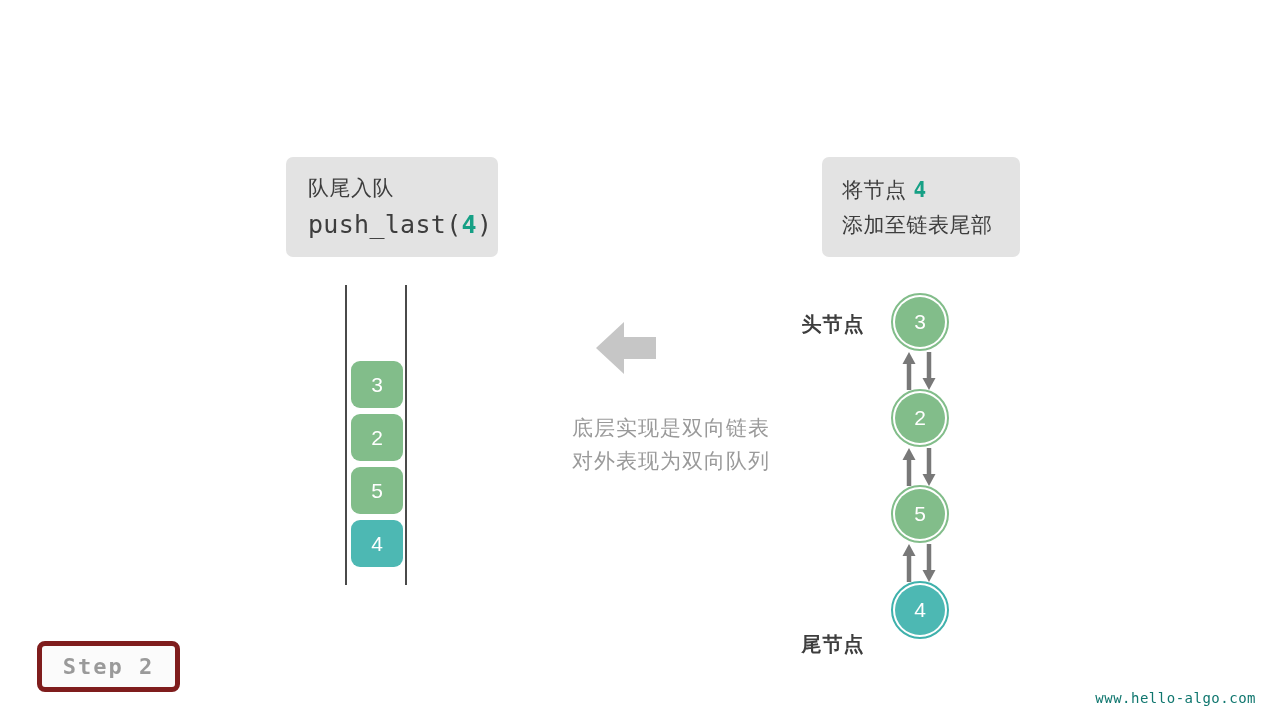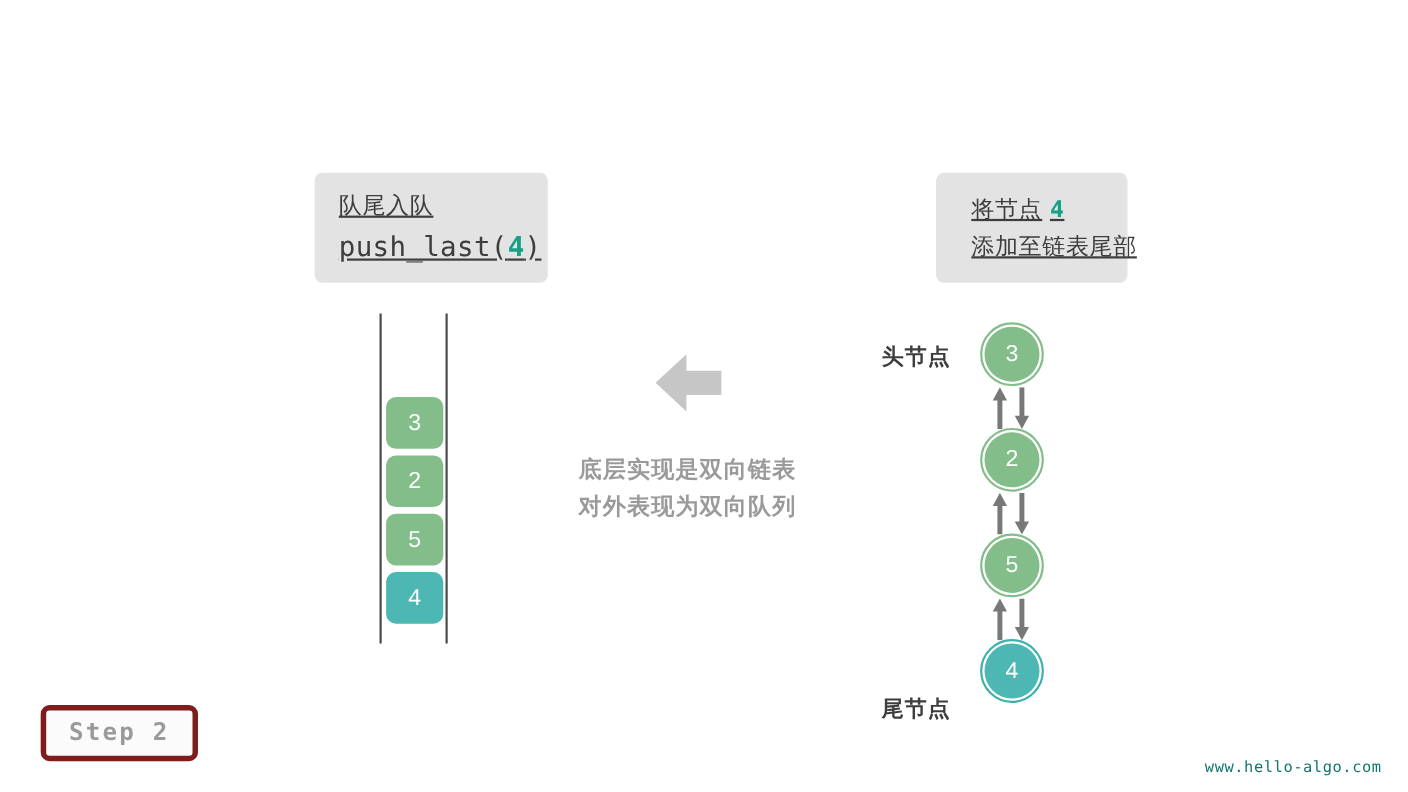--- a/index.html
+++ b/index.html
@@ -23,21 +23,20 @@
     border-radius: 7px;
     box-sizing: border-box;
     display: flex;
     flex-direction: column;
     justify-content: center;
   }
   .label-card .line {
     color: #3d3d3d;
     white-space: pre;
     line-height: 1.0;
-    text-decoration: underline;
   }
 
   #op-card {
     left: 286px;
     top: 157px;
     width: 212px;
     height: 100px;
     padding: 0 22px;
   }
   #op-card .line.cn {
@@ -51,24 +50,23 @@
     letter-spacing: 0.3px;
   }
   #op-card .hl {
     color: #16a085;
     font-weight: bold;
   }
 
   #desc-card {
     left: 822px;
     top: 157px;
-    width: 174px;
+    width: 198px;
     height: 100px;
-    padding: 0 32px;
-    margin-left: 29px;
+    padding: 0 20px;
   }
   #desc-card .line {
     font-size: 21px;
     letter-spacing: 0.5px;
   }
   #desc-card .line.first { margin-bottom: 13px; }
   #desc-card .hl {
     color: #16a085;
     font-family: "DejaVu Sans Mono", monospace;
     font-weight: bold;
@@ -126,23 +124,23 @@
     width: 60px;
     height: 56px;
   }
 
   
   #caption {
     position: absolute;
     left: 480px;
     top: 412px;
     width: 290px;
-    text-align: center;
+    text-align: right;
     color: #9a9a9a;
-    font-weight: bold;
+    font-weight: normal;
     font-size: 21px;
     letter-spacing: 1px;
     line-height: 1.55;
   }
   .node {
     position: absolute;
     left: 889px;
     width: 62px;
     height: 62px;
     border-radius: 50%;

